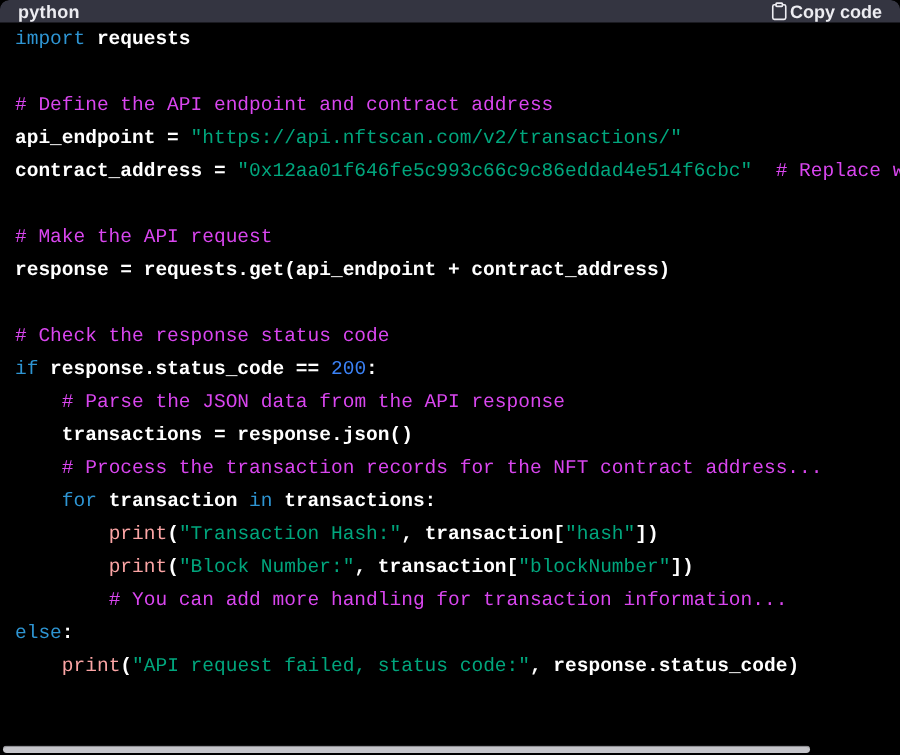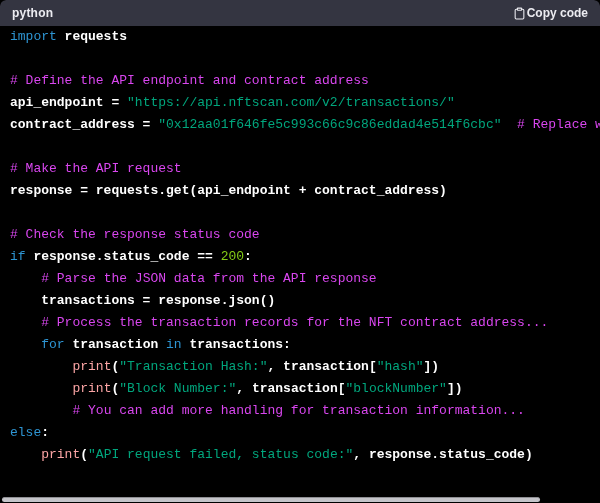--- a/index.html
+++ b/index.html
@@ -9,21 +9,21 @@
     height: 503px;
     background: #000000;
     border-radius: 6px 6px 0 0;
     overflow: hidden;
     font-family: "Liberation Sans", sans-serif;
   }
   .code-header {
     display: flex;
     align-items: center;
     justify-content: space-between;
-    height: 26px;
+    height: 15px;
     background: #343541;
     padding: 2px 12px;
     border-radius: 6px 6px 0 0;
     box-sizing: border-box;
   }
   .lang-label {
     color: #ececf1;
     font-size: 12px;
     font-weight: 700;
     letter-spacing: 0.2px;
@@ -53,21 +53,21 @@
     font-family: "Liberation Mono", monospace;
     font-size: 13px;
     line-height: 22px;
     height: 22px;
     white-space: pre;
     color: #ffffff;
   }
   .tok-plain { color: #ffffff; font-weight: 700; }
   .tok-kw    { color: #2e95d3; font-weight: 400; }
   .tok-str   { color: #00a67d; font-weight: 400; }
-  .tok-num   { color: #84cc16; font-weight: 400; }
+  .tok-num   { color: #3b82f6; font-weight: 400; }
   .tok-fn    { color: #fca5a5; font-weight: 400; }
   .tok-com   { color: #d946ef; font-weight: 400; }
   .h-scrollbar-track {
     position: absolute;
     left: 0; right: 0; bottom: 0;
     height: 6px;
     background: transparent;
   }
   .h-scrollbar-thumb {
     position: absolute;

